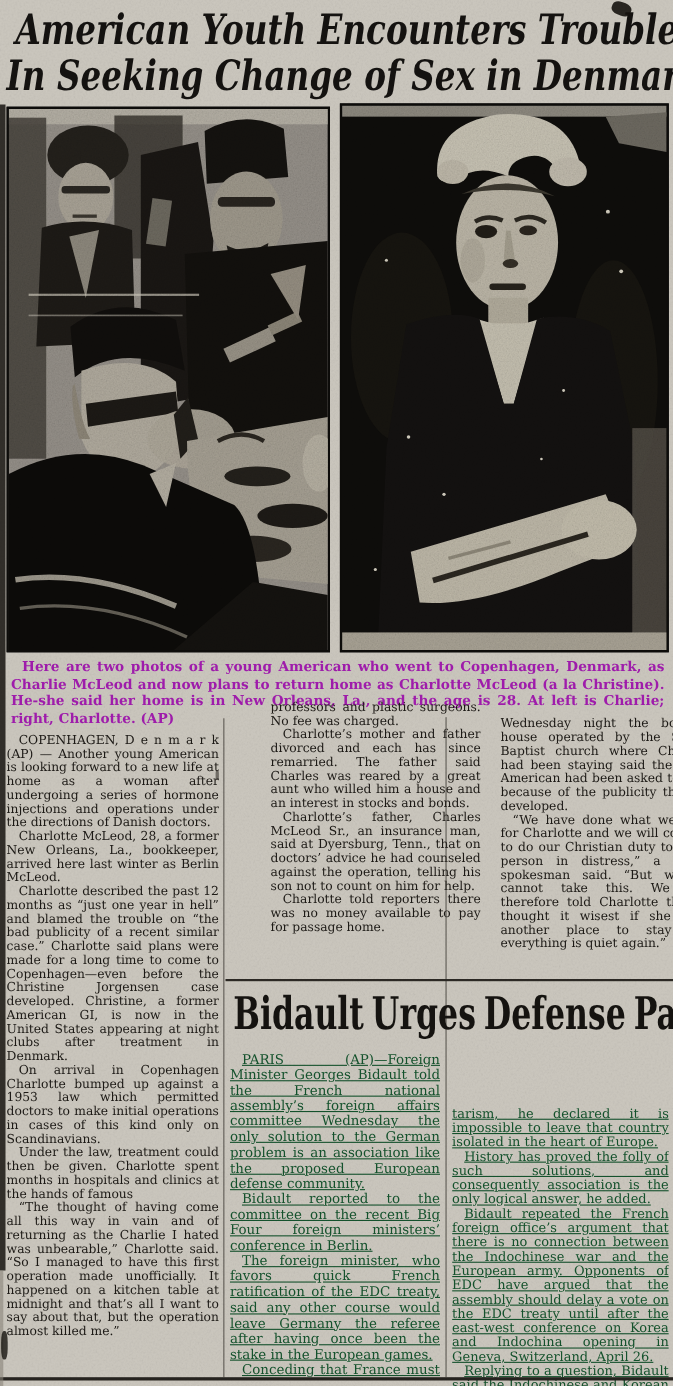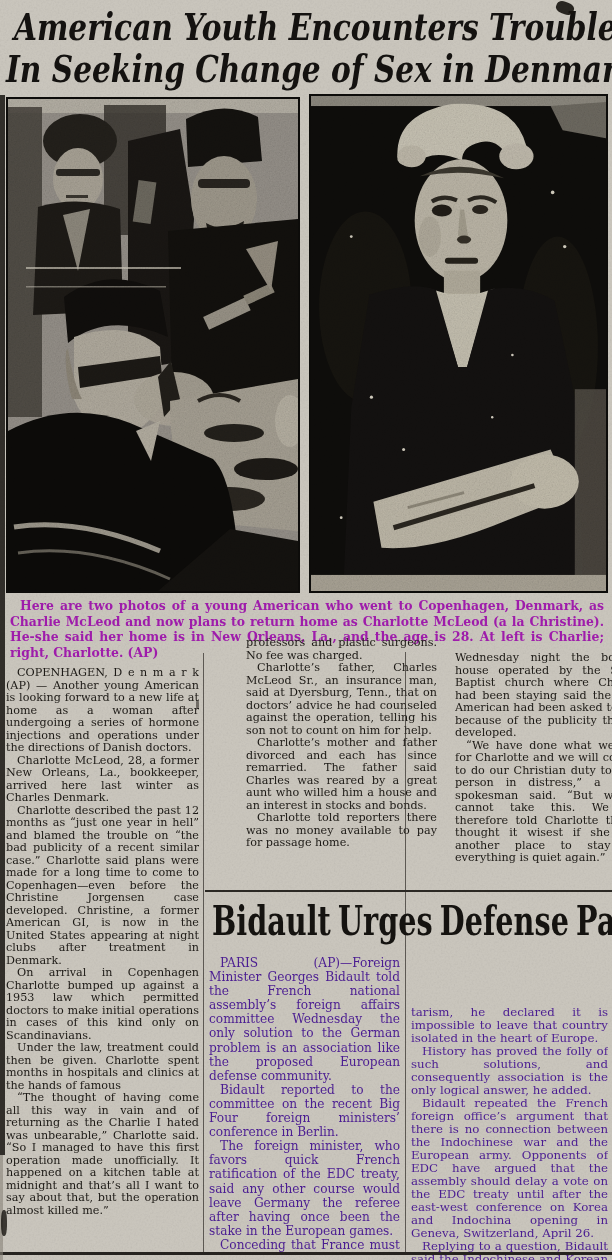--- a/index.html
+++ b/index.html
@@ -34,21 +34,21 @@
     text-indent:10px;color:#a21caf;
   }
   
   .col{position:absolute;overflow:hidden;text-align:justify;}
   .col p{margin:0;text-indent:11px;}
   .col p.cont{text-indent:0;}
   .art1{font-size:11.2px;line-height:12.5px;color:#1d1a16;}
   .col1{left:6px;top:631px;width:193px;height:599px;margin-top:36px;}
   .col2{left:209px;top:637px;width:191px;height:238px;margin-left:37px;}
   .col3{left:411px;top:652px;width:197px;height:240px;margin-left:44px;}
-  .art2{color:#4c1d95;}
+  .art2{color:#14532d;text-decoration:underline;}
   .colA{left:209px;top:956px;width:191px;height:296px;font-size:12.2px;line-height:14.1px;}
   .colB{left:411px;top:1006px;width:197px;height:301px;font-size:11.8px;line-height:13px;}
   
   .vrule{position:absolute;width:1px;background:#3a3630;opacity:.75;}
   .vrule1{left:203px;top:653px;height:599px;}
   .vrule2{left:405px;top:652px;height:600px;}
   .hrule-bidault{position:absolute;left:205px;top:890px;width:407px;height:2px;background:#2c2924;}
   .bottom-rule{position:absolute;left:0;top:1252px;width:612px;height:3px;background:#26231f;}
   .left-edge{position:absolute;left:0;top:95px;width:5px;height:1060px;background:#16140f;opacity:.85;}
   .left-edge2{position:absolute;left:0;top:1155px;width:3px;height:105px;background:#8a857b;opacity:.6;}
@@ -184,31 +184,31 @@
       <circle cx="40" cy="140" r="1.4" fill="#d8d3c4"></circle>
         <circle cx="180" cy="320" r="1.2" fill="#d8d3c4"></circle>
       <rect width="293" height="493" filter="url(#gR)" opacity="0.3" style="mix-blend-mode:multiply"></rect>
     </svg>
   </div>
 
   <p class="caption">Here are two photos of a young American who went to Copenhagen, Denmark, as Charlie McLeod and now plans to return home as Charlotte McLeod (a la Christine). He-she said her home is in New Orleans, La., and the age is 28. At left is Charlie; right, Charlotte. (AP)</p>
 
   <div class="col col1 art1">
     <p>COPENHAGEN, D e n m a r k (AP) — Another young American is looking forward to a new life at home as a woman after undergoing a series of hormone injections and operations under the directions of Danish doctors.</p>
-    <p>Charlotte McLeod, 28, a former New Orleans, La., bookkeeper, arrived here last winter as Charles Denmark.</p>
+    <p>Charlotte McLeod, 28, a former New Orleans, La., bookkeeper, arrived here last winter as Berlin McLeod.</p>
     <p>Charlotte described the past 12 months as “just one year in hell” and blamed the trouble on “the bad publicity of a recent similar case.” Charlotte said plans were made for a long time to come to Copenhagen—even before the Christine Jorgensen case developed. Christine, a former American GI, is now in the United States appearing at night clubs after treatment in Denmark.</p>
     <p>On arrival in Copenhagen Charlotte bumped up against a 1953 law which permitted doctors to make initial operations in cases of this kind only on Scandinavians.</p>
     <p>Under the law, treatment could then be given. Charlotte spent months in hospitals and clinics at the hands of famous</p>
     <p>“The thought of having come all this way in vain and of returning as the Charlie I hated was unbearable,” Charlotte said. “So I managed to have this first operation made unofficially. It happened on a kitchen table at midnight and that’s all I want to say about that, but the operation almost killed me.”</p>
   </div>
 
   <div class="col col2 art1">
     <p class="cont">professors and plastic surgeons. No fee was charged.</p>
+    <p>Charlotte’s mother and father divorced and each has since remarried. The father said Charles was reared by a great aunt who willed him a house and an interest in stocks and bonds.</p>
     <p>Charlotte’s father, Charles McLeod Sr., an insurance man, said at Dyersburg, Tenn., that on doctors’ advice he had counseled against the operation, telling his son not to count on him for help.</p>
-    <p>Charlotte’s mother and father divorced and each has since remarried. The father said Charles was reared by a great aunt who willed him a house and an interest in stocks and bonds.</p>
     <p>Charlotte told reporters there was no money available to pay for passage home.</p>
   </div>
 
   <div class="col col3 art1">
     <p class="cont">Wednesday night the boarding house operated by the Second Baptist church where Charlotte had been staying said the young American had been asked to move because of the publicity that had developed.</p>
     <p>“We have done what we could for Charlotte and we will continue to do our Christian duty toward a person in distress,” a church spokesman said. “But we just cannot take this. We have therefore told Charlotte that we thought it wisest if she found another place to stay until everything is quiet again.”</p>
   </div>
 
   <div class="vrule vrule1"></div>
   <div class="vrule vrule2"></div>

